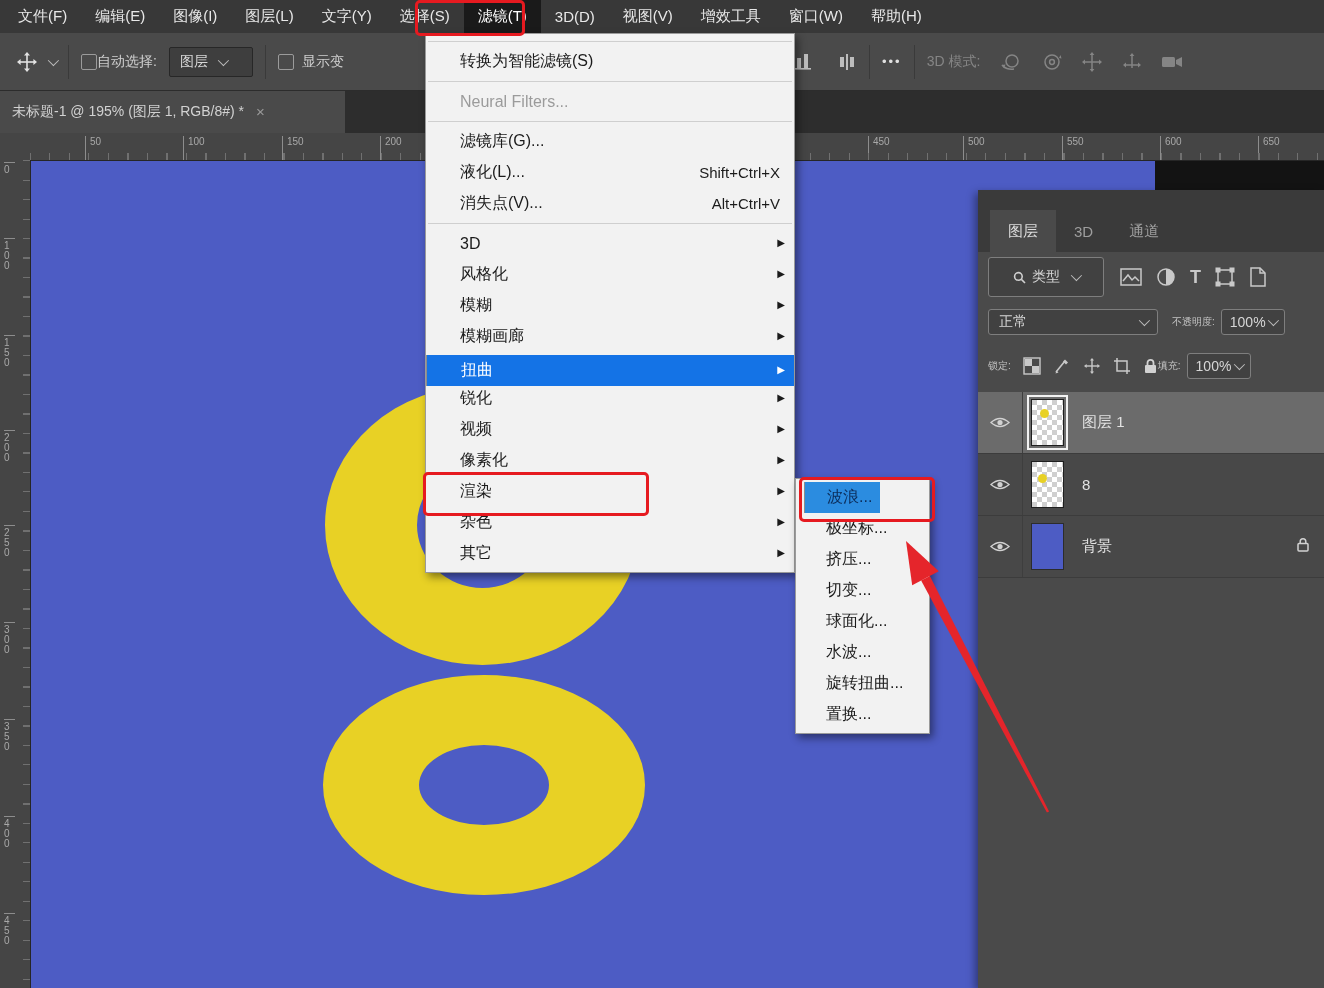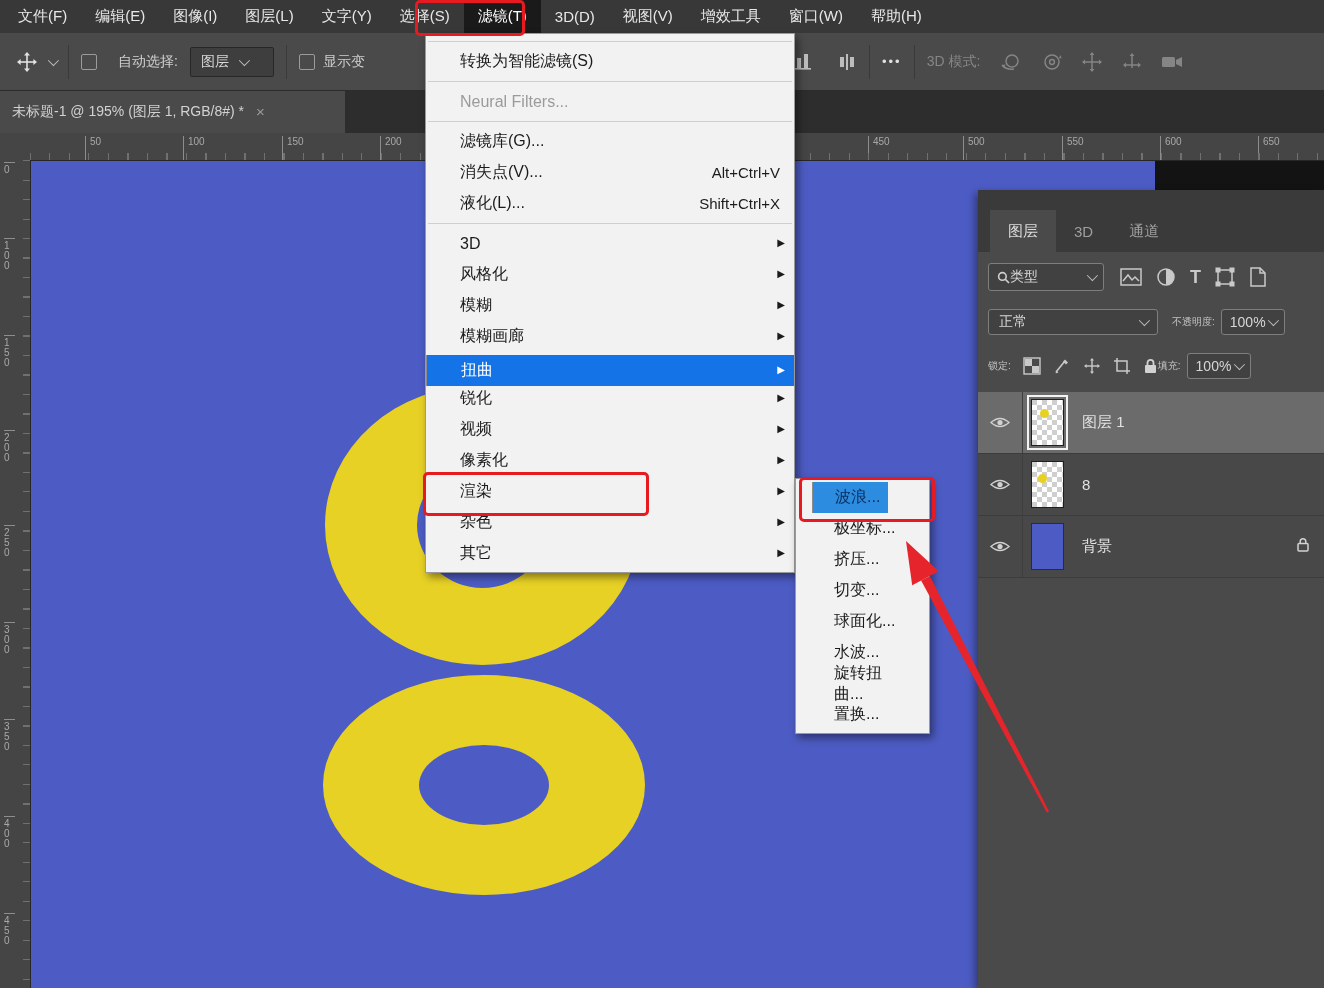--- a/index.html
+++ b/index.html
@@ -67,21 +67,21 @@
   .fitem .sc{margin-left:auto;font-size:15px}
   .fitem.dis{color:#9b9b9b}
   .fitem .arr{position:absolute;right:9px;top:9px;font-size:10px;color:#1b1b1b}
   .fitem.hl{background:#1473e6;color:#fff}
   .fitem.hl .arr{color:#fff}
   .fsep{height:1px;background:#cfcfcf;margin:4px 2px}
 
   
   .smenu{position:absolute;left:795px;top:478px;width:135px;background:#f2f2f2;
          border:1px solid #9a9a9a;box-shadow:3px 4px 8px rgba(0,0,0,.45);z-index:31;
-         padding:3px 16px;box-sizing:border-box}
+         padding:3px 8px;box-sizing:border-box}
   .sitem{height:31px;display:flex;align-items:center;padding:0 8px 0 22px;font-size:16px;
          color:#1b1b1b;cursor:default}
   .sitem.hl{background:#2b8ce0;color:#0c2d5a}
 
   
   .panel{position:absolute;left:978px;top:190px;width:346px;height:798px;background:#4a4a4a;
          z-index:10;box-shadow:-3px 3px 8px rgba(0,0,0,.4);overflow:hidden}
   .phead{height:20px;background:#3a3a3a}
   .ptabs{height:42px;background:#3a3a3a;display:flex;align-items:stretch;padding-left:12px}
   .ptab{padding:0 18px;display:flex;align-items:center;font-size:15px;color:#9e9e9e;cursor:default}
@@ -137,21 +137,21 @@
         <path d="M11 1l3 3.6H8z" stroke="none"></path>
           <path d="M11 21l3-3.6H8z" stroke="none"></path>
         <path d="M1 11l3.6-3v6z" stroke="none"></path>
           <path d="M21 11l-3.6-3v6z" stroke="none"></path>
       </g>
     </svg>
   </span>
   <span class="chev" style="margin-left:10px"></span>
   <span class="vsep"></span>
   <span class="chk"></span>
-  <span style="margin-left:21px">自动选择:</span>
+  <span style="margin-left:0">自动选择:</span>
   <span class="dd" style="margin-left:12px;width:62px">
     <span>图层</span>
     <span class="chev"></span>
   </span>
   <span class="vsep"></span>
   <span class="chk"></span>
   <span style="margin-left:8px">显示变</span>
 
   <span class="optright">
     <span class="pic">
@@ -273,26 +273,26 @@
   </div>
   <div class="fsep"></div>
   <div class="fitem dis">
     <span>Neural Filters...</span>
   </div>
   <div class="fsep"></div>
   <div class="fitem">
     <span>滤镜库(G)...</span>
   </div>
   <div class="fitem">
+    <span>液化(L)...</span>
+    <span class="sc">Shift+Ctrl+X</span>
+  </div>
+  <div class="fitem">
     <span>消失点(V)...</span>
     <span class="sc">Alt+Ctrl+V</span>
-  </div>
-  <div class="fitem">
-    <span>液化(L)...</span>
-    <span class="sc">Shift+Ctrl+X</span>
   </div>
   <div class="fsep"></div>
   <div class="fitem">
     <span>3D</span>
     <span class="arr">▶</span>
   </div>
   <div class="fitem">
     <span>风格化</span>
     <span class="arr">▶</span>
   </div>
@@ -366,21 +366,21 @@
 
 <div class="panel">
   <div class="phead"></div>
   <div class="ptabs">
     <span class="ptab active">图层</span>
     <span class="ptab">3D</span>
     <span class="ptab">通道</span>
   </div>
 
   <div class="prow" style="top:72px;height:30px">
-    <span class="well" style="width:116px;height:28px;padding:0 8px;">
+    <span class="well" style="width:116px;height:40px;padding:0 24px;gap:6px">
       <span class="pic">
         <svg width="13" height="13" viewBox="0 0 13 13">
             <g stroke="#cfcfcf" stroke-width="1.6" fill="none">
           <circle cx="5.4" cy="5.4" r="3.8"></circle>
               <line x1="8.4" y1="8.4" x2="12" y2="12"></line>
             </g>
           </svg>
       </span>
       <span style="font-size:14px">类型</span>
       <span class="chev" style="margin-left:auto"></span>

